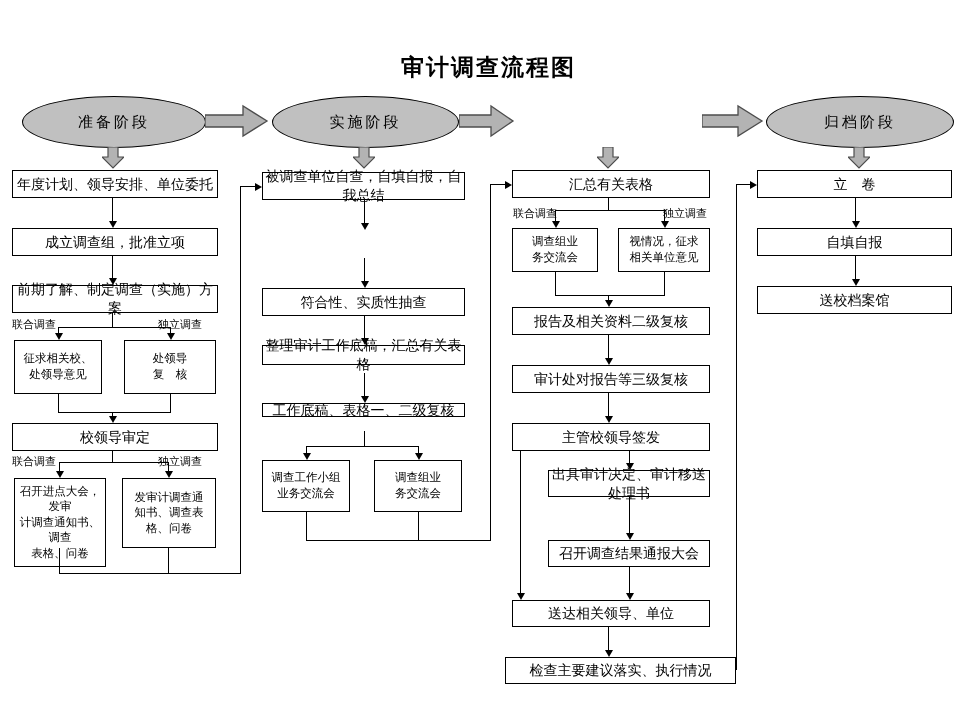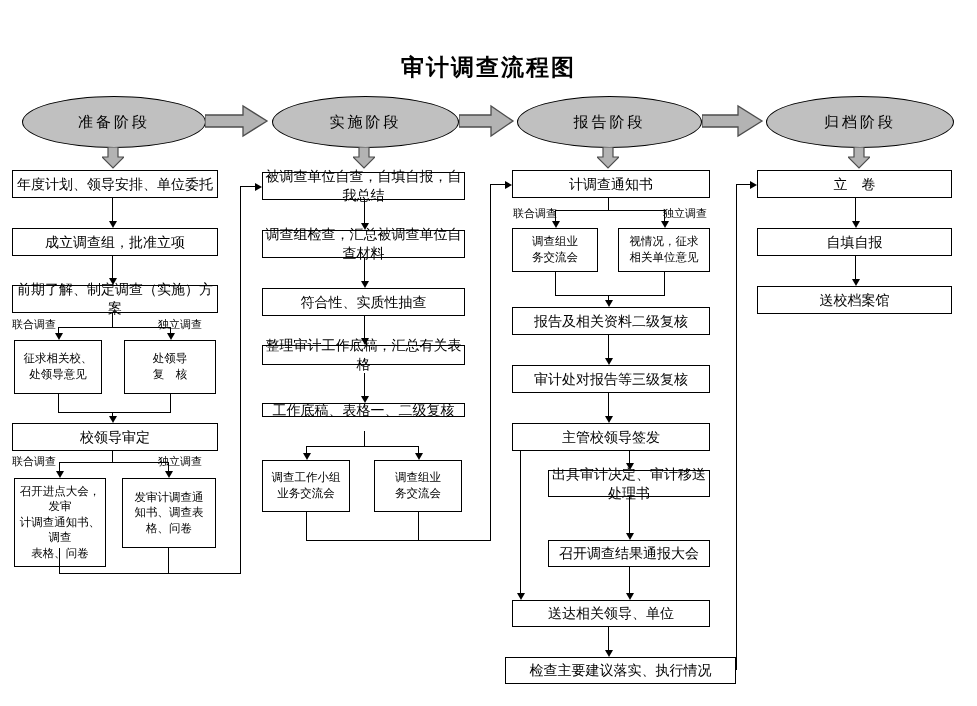--- a/index.html
+++ b/index.html
@@ -28,21 +28,20 @@
 </style>
 </head>
 <body>
 
 <div id="canvas">
 
   <div class="title">审计调查流程图</div>
 
   <div class="ellipse" style="left:22px;top:96px;width:182px;height:50px">准备阶段</div>
   <div class="ellipse" style="left:272px;top:96px;width:185px;height:50px">实施阶段</div>
-  <div class="ellipse" style="left:517px;top:96px;width:183px;height:50px">报告阶段</div>
   <div class="ellipse" style="left:766px;top:96px;width:186px;height:50px">归档阶段</div>
 
   <div class="blockarrow" style="left:205px;top:104px">
     <svg width="64" height="34" viewBox="0 0 64 34">
         <polygon points="0,11 38,11 38,2 62,17 38,32 38,23 0,23" fill="#b3b3b3" stroke="#4d4d4d" stroke-width="1.3"></polygon>
       </svg>
   </div>
   <div class="blockarrow" style="left:459px;top:104px">
     <svg width="56" height="34" viewBox="0 0 56 34">
         <polygon points="0,11 32,11 32,2 54,17 32,32 32,23 0,23" fill="#b3b3b3" stroke="#4d4d4d" stroke-width="1.3"></polygon>
@@ -108,21 +107,20 @@
   <div class="hline" style="left:59px;top:462px;width:110px"></div>
   <div class="varrow" style="left:59px;top:462px;height:9px"></div>
   <div class="varrow" style="left:168px;top:462px;height:9px"></div>
   <div class="vline" style="left:59px;top:548px;height:25px"></div>
   <div class="vline" style="left:168px;top:548px;height:25px"></div>
   <div class="hline" style="left:59px;top:573px;width:182px"></div>
   <div class="vline" style="left:240px;top:186px;height:387px"></div>
   <div class="harrow" style="left:240px;top:186px;width:15px"></div>
 
   <div class="box" style="left:262px;top:172px;width:203px;height:28px">被调查单位自查，自填自报，自我总结</div>
-  <div class="box" style="left:262px;top:230px;width:203px;height:28px">调查组检查，汇总被调查单位自查材料</div>
   <div class="box" style="left:262px;top:288px;width:203px;height:28px">符合性、实质性抽查</div>
   <div class="box" style="left:262px;top:345px;width:203px;height:20px">整理审计工作底稿，汇总有关表格</div>
   <div class="box" style="left:262px;top:403px;width:203px;height:14px">工作底稿、表格一、二级复核</div>
   <div class="box sm" style="left:262px;top:460px;width:88px;height:52px">调查工作小组
 业务交流会</div>
   <div class="box sm" style="left:374px;top:460px;width:88px;height:52px">调查组业
 务交流会</div>
 
   <div class="varrow" style="left:364px;top:200px;height:23px"></div>
   <div class="varrow" style="left:364px;top:258px;height:23px"></div>
@@ -131,21 +129,21 @@
   <div class="vline" style="left:364px;top:431px;height:15px"></div>
   <div class="hline" style="left:306px;top:446px;width:113px"></div>
   <div class="varrow" style="left:306px;top:446px;height:7px"></div>
   <div class="varrow" style="left:418px;top:446px;height:7px"></div>
   <div class="vline" style="left:306px;top:512px;height:28px"></div>
   <div class="vline" style="left:418px;top:512px;height:28px"></div>
   <div class="hline" style="left:306px;top:540px;width:185px"></div>
   <div class="vline" style="left:490px;top:184px;height:356px"></div>
   <div class="harrow" style="left:490px;top:184px;width:15px"></div>
 
-  <div class="box" style="left:512px;top:170px;width:198px;height:28px">计调查通知书</div>
+  <div class="box" style="left:512px;top:170px;width:198px;height:28px">汇总有关表格</div>
   <div class="blabel" style="left:513px;top:206px">联合调查</div>
   <div class="blabel" style="left:663px;top:206px">独立调查</div>
   <div class="box sm" style="left:512px;top:228px;width:86px;height:44px">调查组业
 务交流会</div>
   <div class="box sm" style="left:618px;top:228px;width:92px;height:44px">视情况，征求
 相关单位意见</div>
   <div class="box" style="left:512px;top:307px;width:198px;height:28px">报告及相关资料二级复核</div>
   <div class="box" style="left:512px;top:365px;width:198px;height:28px">审计处对报告等三级复核</div>
   <div class="box" style="left:512px;top:423px;width:198px;height:28px">主管校领导签发</div>
   <div class="box" style="left:548px;top:470px;width:162px;height:27px">出具审计决定、审计移送处理书</div>

